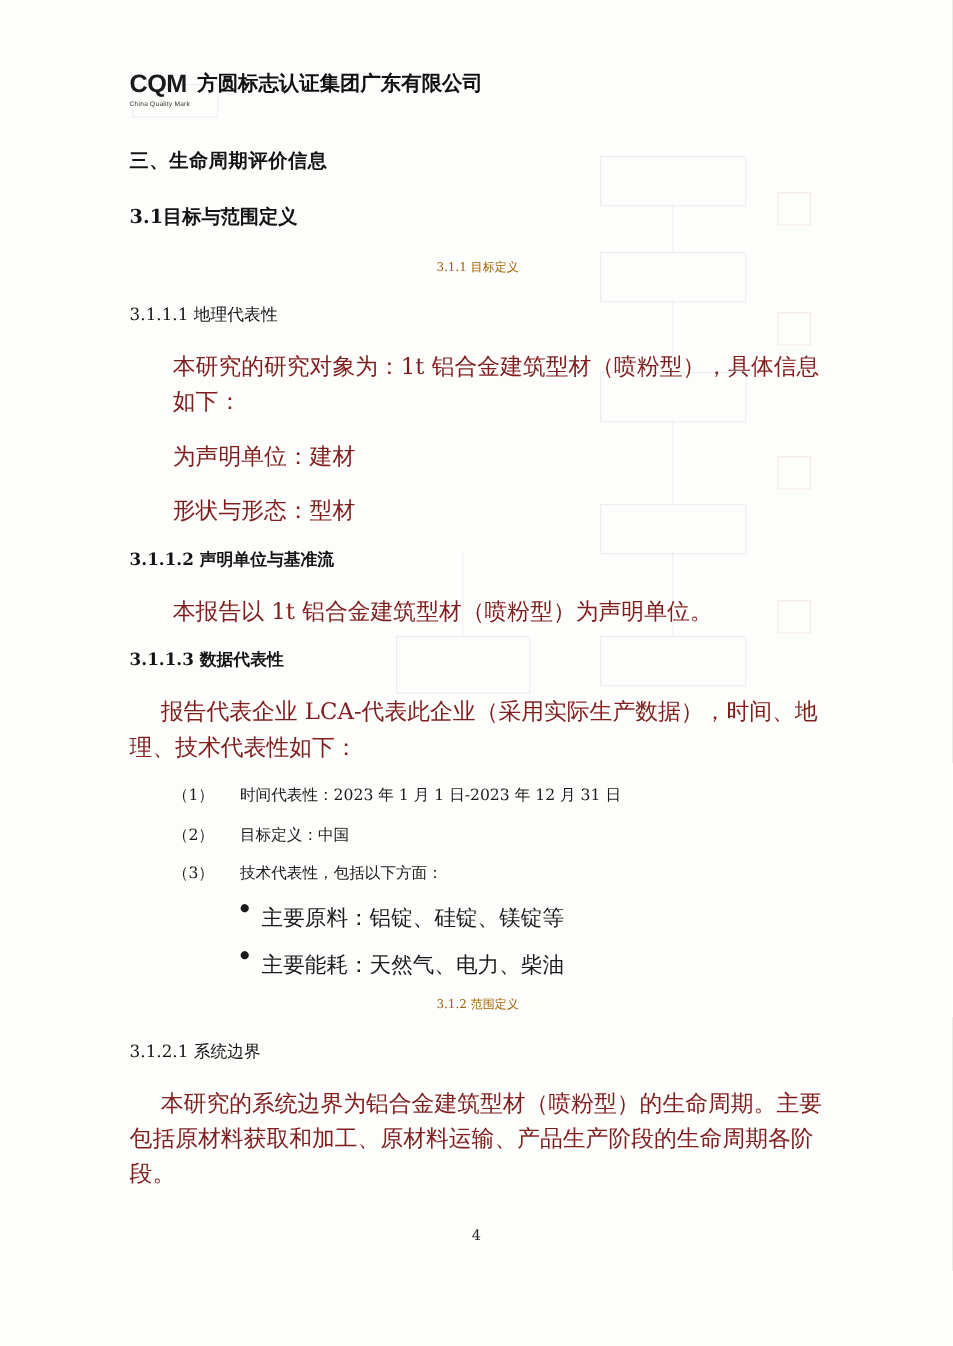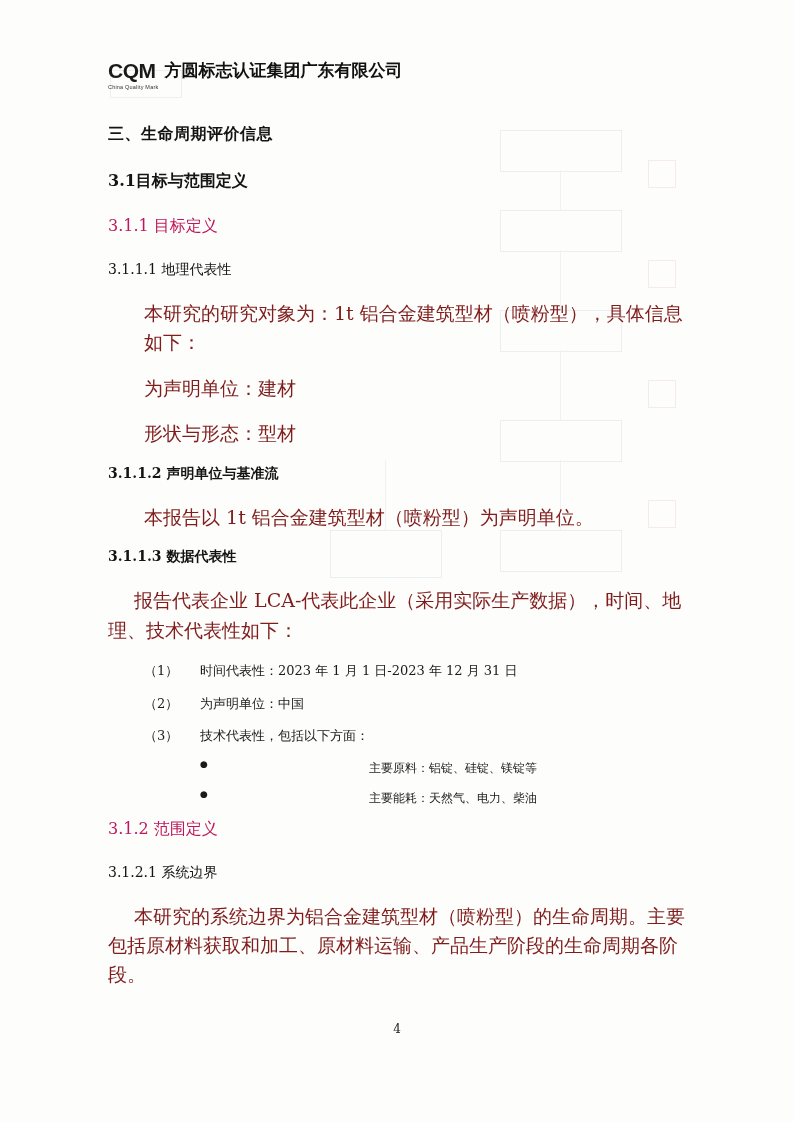--- a/index.html
+++ b/index.html
@@ -91,24 +91,25 @@
   }
   h2.sec {
     font-family: "DejaVu Serif", serif;
     font-size: 16px;
     color: #141414;
     margin: 0 0 24px 0;
     font-weight: bold;
   }
   h3.sec {
     font-family: "DejaVu Serif", serif;
-    font-size: 16px;
-    color: #be185d;
+    font-size: 10px;
+    color: #a16207;
     margin: 0 0 24px 0;
     font-weight: normal;
+    text-align: center;
   }
   h4.sec {
     font-family: "DejaVu Serif", serif;
     font-size: 14px;
     color: #141414;
     margin: 0 0 20px 0;
     font-weight: normal;
   }
   h4.sec.bold {
     font-weight: bold;
@@ -149,27 +150,26 @@
     width: 56px;
     flex: 0 0 56px;
   }
   .bullets {
     margin: 0;
     padding: 0 0 0 92px;
     list-style: none;
   }
   .bullets li {
     font-family: "DejaVu Serif", serif;
-    font-size: 12px;
+    font-size: 18px;
     color: #1a1a1a;
     line-height: 1.5;
     margin-bottom: 12px;
     position: relative;
     padding-left: 18px;
-    text-align: center;
   }
   .bullets li:before {
     content: "\25CF";
     position: absolute;
     left: 0;
     top: -1px;
     font-size: 9px;
   }
   .pagenum {
     position: absolute;
@@ -236,21 +236,21 @@
 
     <p class="body indent-first">报告代表企业 LCA-代表此企业（采用实际生产数据），时间、地理、技术代表性如下：</p>
 
     <ul class="numlist">
       <li>
         <span class="lbl">（1）</span>
         <span>时间代表性：2023 年 1 月 1 日-2023 年 12 月 31 日</span>
       </li>
       <li>
         <span class="lbl">（2）</span>
-        <span>为声明单位：中国</span>
+        <span>目标定义：中国</span>
       </li>
       <li>
         <span class="lbl">（3）</span>
         <span>技术代表性，包括以下方面：</span>
       </li>
     </ul>
 
     <ul class="bullets">
       <li>主要原料：铝锭、硅锭、镁锭等</li>
       <li>主要能耗：天然气、电力、柴油</li>

